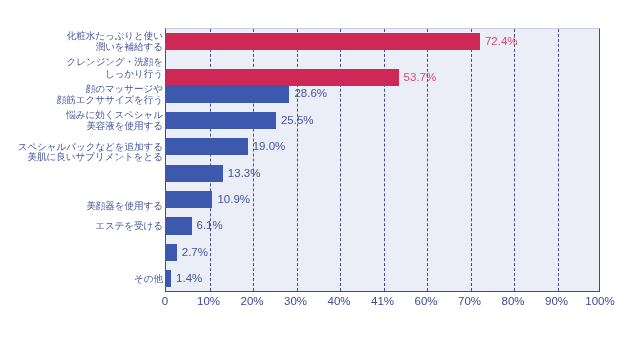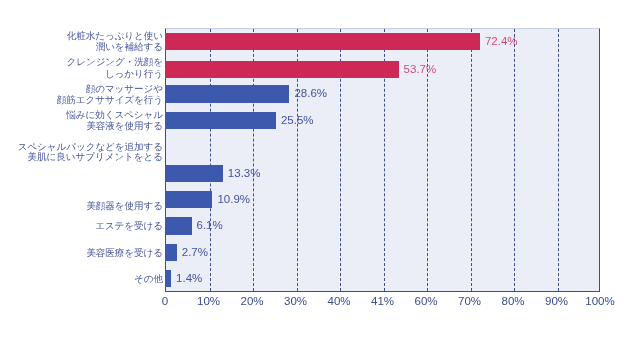--- a/index.html
+++ b/index.html
@@ -129,52 +129,55 @@
       <div class="cat-label" style="top: 28.4px;">クレンジング・洗顔を
 しっかり行う</div>
       <div class="cat-label" style="top: 54.8px;">顔のマッサージや
 顔筋エクササイズを行う</div>
       <div class="cat-label" style="top: 81.2px;">悩みに効くスペシャル
 美容液を使用する</div>
       <div class="cat-label" style="top: 113.2px;">スペシャルパックなどを追加する</div>
       <div class="cat-label" style="top: 123px;">美肌に良いサプリメントをとる</div>
       <div class="cat-label" style="top: 172px;">美顔器を使用する</div>
       <div class="cat-label" style="top: 192.4px;">エステを受ける</div>
-      <div class="cat-label" style="top: 218.8px;">美容医療を受ける</div>
       <div class="cat-label" style="top: 245.2px;">その他</div>
     </div>
 
   <div id="plot-area">
       <div class="gridline" style="left: 43.5px;"></div>
       <div class="gridline" style="left: 87px;"></div>
       <div class="gridline" style="left: 130.5px;"></div>
       <div class="gridline" style="left: 174px;"></div>
       <div class="gridline" style="left: 217.5px;"></div>
       <div class="gridline" style="left: 261px;"></div>
       <div class="gridline" style="left: 304.5px;"></div>
       <div class="gridline" style="left: 348px;"></div>
       <div class="gridline" style="left: 391.5px;"></div>
     </div>
 
   <div id="bars-layer">
       <div class="bar-row" style="top: 0px;">
         <div class="bar pink" style="width: 314.94px;"></div>
         <div class="bar-value pink" style="left: 319.94px;">72.4%</div>
       </div>
-      <div class="bar-row" style="top: 28px; padding-left: 24px;">
+      <div class="bar-row" style="top: 36px; padding-left: 24px;">
         <div class="bar pink" style="width: 233.595px;"></div>
         <div class="bar-value pink" style="left: 238.595px;">53.7%</div>
       </div>
       <div class="bar-row" style="top: 52.8px;">
         <div class="bar blue" style="width: 124.41px;"></div>
         <div class="bar-value blue" style="left: 129.41px;">28.6%</div>
       </div>
       <div class="bar-row" style="top: 79.2px;">
         <div class="bar blue" style="width: 110.925px;"></div>
         <div class="bar-value blue" style="left: 115.925px;">25.5%</div>
+      </div>
+      <div class="bar-row" style="top: 105.6px;">
+        <div class="bar blue" style="width: 82.65px;"></div>
+        <div class="bar-value blue" style="left: 87.65px;">19.0%</div>
       </div>
       <div class="bar-row" style="top: 132px;">
         <div class="bar blue" style="width: 57.855px;"></div>
         <div class="bar-value blue" style="left: 62.855px;">13.3%</div>
       </div>
       <div class="bar-row" style="top: 158.4px;">
         <div class="bar blue" style="width: 47.415px;"></div>
         <div class="bar-value blue" style="left: 52.415px;">10.9%</div>
       </div>
       <div class="bar-row" style="top: 184.8px;">

